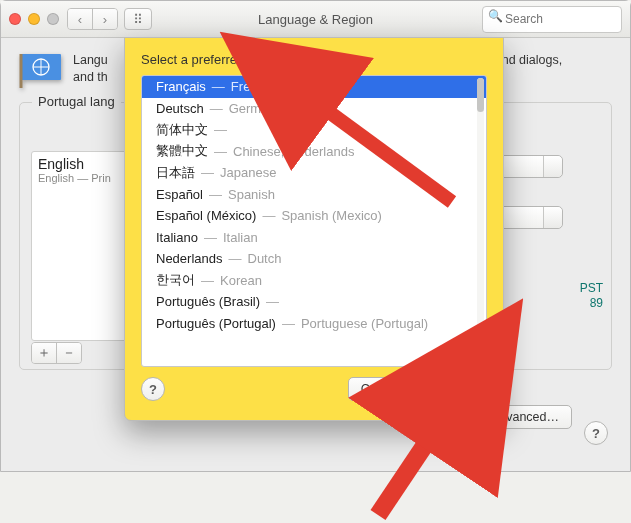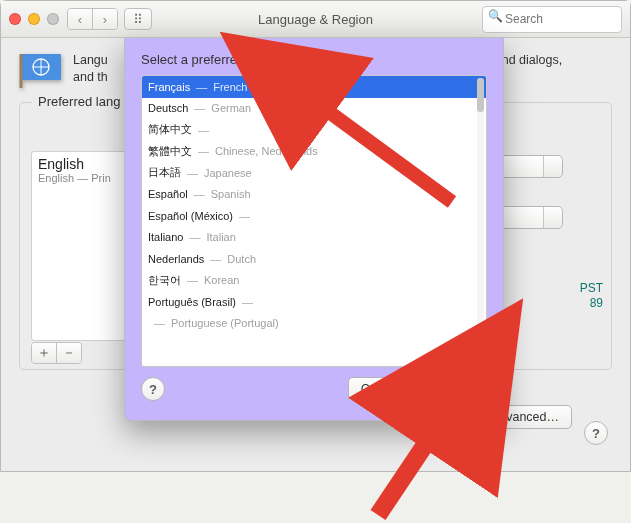--- a/index.html
+++ b/index.html
@@ -130,41 +130,41 @@
   .advbtn{position:absolute; right:58px; top:404px;}
   .helpbtn{
     width:22px;height:22px;border:1px solid #b5b5b3;border-radius:50%;
     background:linear-gradient(#fdfdfd,#efefed);color:#5b5b5b;font-weight:bold;
     display:flex;align-items:center;justify-content:center;
   }
 
   
   .sheet{
     position:absolute; left:123px; top:36px; width:380px; height:384px;
-    background:#c4b5fd; border:1px solid #bcbcba;
+    background:#fde047; border:1px solid #bcbcba;
     border-radius:0 0 7px 7px;
     box-shadow: 0 12px 30px rgba(0,0,0,.35);
     box-sizing:border-box; padding:14px 16px 12px;
   }
   .sheet-title{font-size:13px;color:#333;margin-bottom:8px;}
   .sheet-list{
     background:#fff;border:1px solid #c8c8c6;border-radius:3px;
     height:290px; overflow:hidden; position:relative;
   }
   .sheet-list .track{
     position:absolute; right:2px; top:2px; bottom:2px; width:7px;
     background:#f5f5f3; border-radius:4px;
   }
   .sheet-list .thumb{
     position:absolute; right:2px; top:2px; height:34px; width:7px;
     background:#c6c6c4;border-radius:4px;
   }
   .sheet-list .row{
-    height:21.5px; padding:0 6px; display:flex;align-items:center;
-    font-size:11px; white-space:nowrap;
+    height:21.5px; padding:0 14px; display:flex;align-items:center;
+    font-size:13px; white-space:nowrap;
   }
   .sheet-list .row.selected{
     background:#2f6fe8;color:#fff;
   }
   .row .native{color:#222;}
   .row.selected .native{color:#fff;}
   .row .dash{margin:0 6px;color:#aaa;}
   .row.selected .dash{color:#cfe0ff;}
   .row .eng{color:#a0a0a0;}
   .row.selected .eng{color:#dce9ff;}
@@ -222,21 +222,21 @@
       </div>
       <div class="header-text">
         <span>Langu</span>
         <span style="display:inline-block;width:380px;"></span>
         <span>and dialogs,</span><br>
         <span>and th</span>
       </div>
     </div>
 
     <div class="groupbox" style="height:240px;">
-      <div class="grouplabel">Preferred lang</div>
+      <div class="grouplabel">Portugal lang</div>
     </div>
   </div>
 
   <div class="lang-list">
     <div class="lang-name">English</div>
     <div class="lang-sub">English — Prin</div>
   </div>
 
   <div class="addremove">
     <div class="sq">
@@ -290,20 +290,21 @@
             <span class="eng">Japanese</span>
           </div>
           <div class="row">
             <span class="native">Español</span>
             <span class="dash">—</span>
             <span class="eng">Spanish</span>
           </div>
           <div class="row">
             <span class="native">Español (México)</span>
             <span class="dash">—</span>
+            <span class="eng">Spanish (Mexico)</span>
           </div>
           <div class="row">
             <span class="native">Italiano</span>
             <span class="dash">—</span>
             <span class="eng">Italian</span>
           </div>
           <div class="row">
             <span class="native">Nederlands</span>
             <span class="dash">—</span>
             <span class="eng">Dutch</span>
@@ -311,20 +312,21 @@
           <div class="row">
             <span class="native">한국어</span>
             <span class="dash">—</span>
             <span class="eng">Korean</span>
           </div>
           <div class="row">
             <span class="native">Português (Brasil)</span>
             <span class="dash">—</span>
           </div>
           <div class="row">
+            <span class="native">Português (Portugal)</span>
             <span class="dash">—</span>
             <span class="eng">Portuguese (Portugal)</span>
           </div>
         </div>
       <div class="track"></div>
       <div class="thumb"></div>
     </div>
     <div class="sheet-footer">
       <div class="helpbtn">
           <span>?</span>

